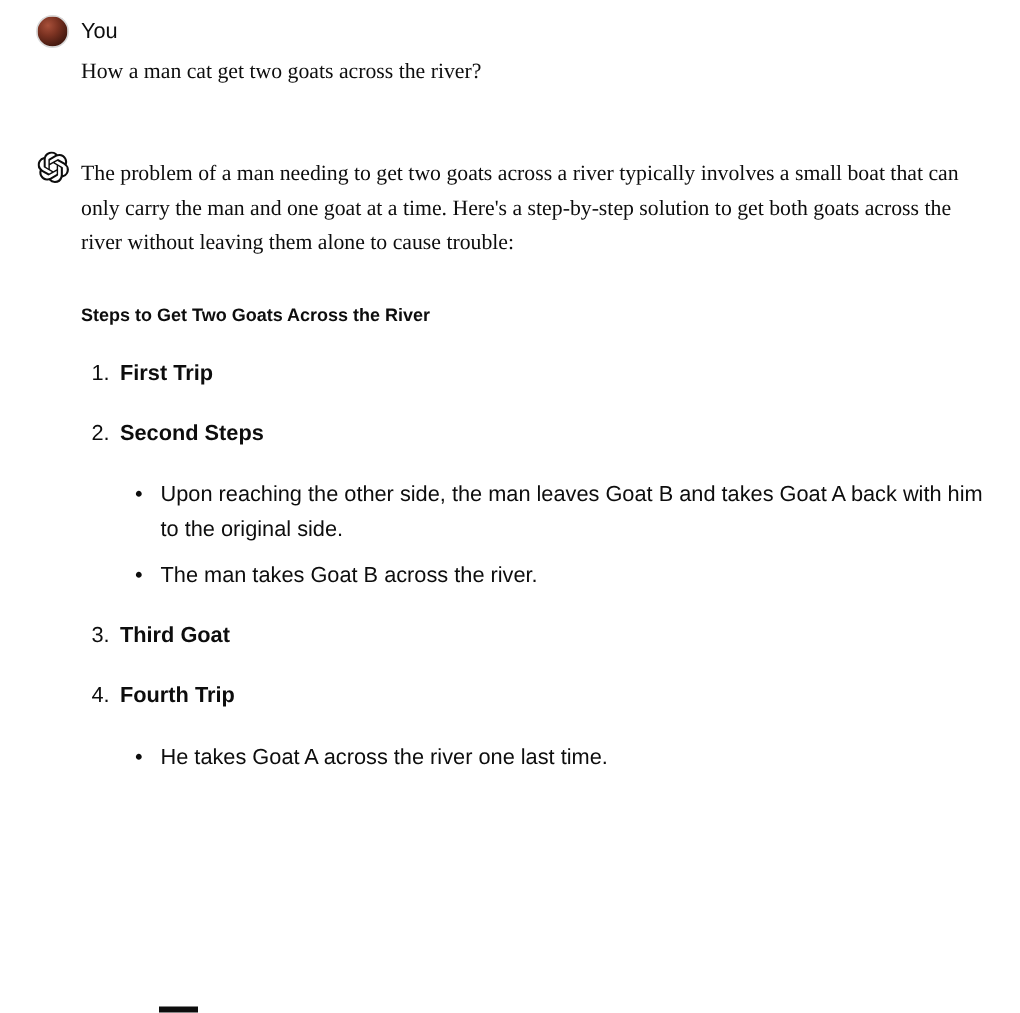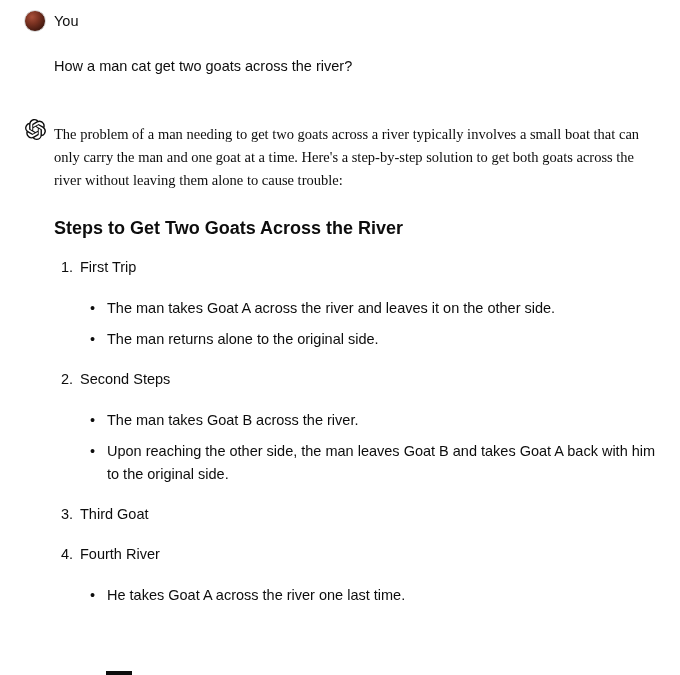--- a/index.html
+++ b/index.html
@@ -21,30 +21,30 @@
     background: radial-gradient(circle at 35% 30%, #a8503a 0%, #7c3322 35%, #4a1c12 70%, #2e100a 100%);
     border: 1px solid #d9d9d9;
   }
   .gpt-avatar {
     width: 22px; height: 22px;
     display: flex; align-items: center; justify-content: center;
   }
   .gpt-avatar svg { width: 21px; height: 21px; fill: #0d0d0d; }
   .content { flex: 1; min-width: 0; }
   .author { font-weight: 400; line-height: 21px; padding-top: 1px; }
-  .msg-text { margin-top: 23px; }
+  .msg-text { margin-top: 5px; font-family: Liberation Serif, serif; }
   .intro { margin-top: 5px; font-family: Liberation Serif, serif; }
   h3.steps-heading {
-    font-size: 18px; line-height: 24px; font-weight: 700;
+    font-size: 12px; line-height: 24px; font-weight: 700;
     margin: 24px 0 16px 0;
   }
   ol.steps { list-style: none; margin: 0; padding: 0; }
   ol.steps > li { margin-bottom: 17px; padding-left: 26px; position: relative; }
   .step-num { position: absolute; left: 7px; font-weight: 400; }
-  .step-title { font-weight: 400; }
+  .step-title { font-weight: 700; }
   ul.bullets { list-style: none; margin: 18px 0 0 0; padding: 0; }
   ul.bullets > li { position: relative; padding-left: 27px; margin-bottom: 8px; }
   ul.bullets > li::before {
     content: "\2022";
     position: absolute; left: 10px; top: 0;
   }
   .clipped-line {
     position: absolute; left: 106px; top: 671px;
     width: 26px; height: 6px; background: #0d0d0d;
   }
@@ -73,43 +73,39 @@
       </div>
     </div>
     <div class="content">
       <p class="intro">The problem of a man needing to get two goats across a river typically involves a small boat that can only carry the man and one goat at a time. Here's a step-by-step solution to get both goats across the river without leaving them alone to cause trouble:</p>
       <h3 class="steps-heading">Steps to Get Two Goats Across the River</h3>
 
       <ol class="steps">
         <li>
           <span class="step-num">1.</span>
           <span class="step-title">First Trip</span>
-          <ul class="bullets">
-            <li>The man takes Goat A across the river and leaves it on the other side.</li>
-            <li>The man returns alone to the original side.</li>
-          </ul>
         </li>
 
         <li>
           <span class="step-num">2.</span>
           <span class="step-title">Second Steps</span>
           <ul class="bullets">
+            <li>Upon reaching the other side, the man leaves Goat B and takes Goat A back with him to the original side.</li>
             <li>The man takes Goat B across the river.</li>
-            <li>Upon reaching the other side, the man leaves Goat B and takes Goat A back with him to the original side.</li>
           </ul>
         </li>
 
         <li>
           <span class="step-num">3.</span>
           <span class="step-title">Third Goat</span>
         </li>
 
         <li>
           <span class="step-num">4.</span>
-          <span class="step-title">Fourth River</span>
+          <span class="step-title">Fourth Trip</span>
           <ul class="bullets">
             <li>He takes Goat A across the river one last time.</li>
           </ul>
         </li>
       </ol>
     </div>
   </div>
 
 </div>
 

